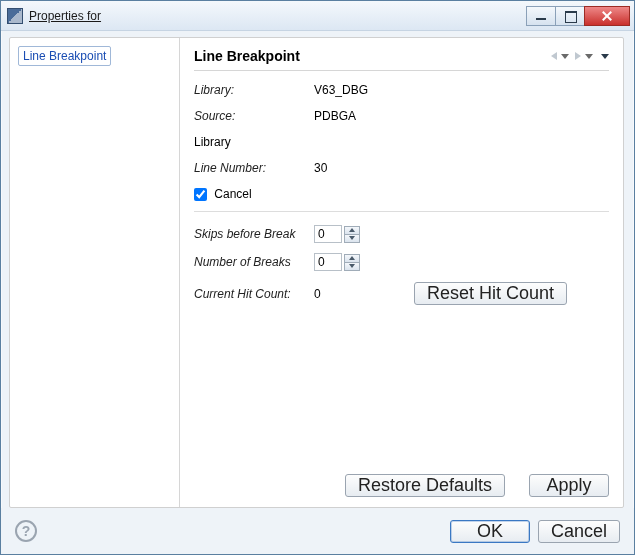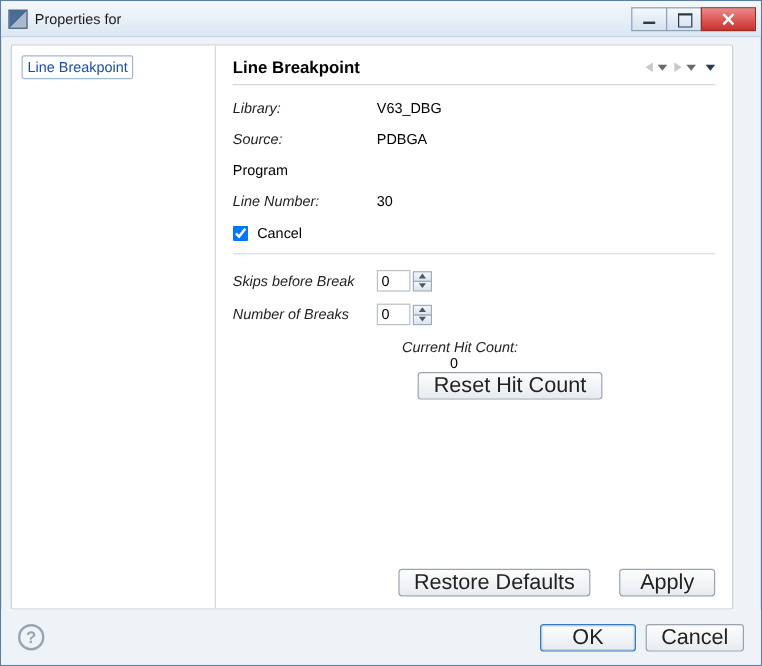--- a/index.html
+++ b/index.html
@@ -25,20 +25,21 @@
     padding: 0 0 0 6px;
   }
   .titlebar .app-icon {
     width: 16px; height: 16px; margin-right: 6px;
     background: linear-gradient(135deg,#4a6c99 0 50%,#aab9cd 50% 100%);
     border: 1px solid #334e70;
   }
   .titlebar .title {
     flex: 1;
     color: #1a1a1a;
+    text-decoration: underline;
   }
   .title-controls { display: flex; height: 20px; margin-right: 4px; gap:0;}
   .title-btn {
     width: 30px; height: 20px;
     border: 1px solid #8aa0b8;
     background: linear-gradient(#f4f8fc,#d6e2ef);
     display:flex; align-items:center; justify-content:center;
     font-size: 10px;
     color:#2a3a4a;
     position:relative;
@@ -53,21 +54,21 @@
   .title-btn.min::after{content:""; position:absolute; bottom:5px; left:9px; width:10px; height:2px; background:#2a3a4a;}
   .title-btn.max::after{content:""; position:absolute; top:4px; left:9px; width:10px; height:9px; border:1px solid #2a3a4a; border-top-width:2px;}
   .title-btn.close::before,.title-btn.close::after{content:""; position:absolute; left:50%; top:50%; width:12px; height:2px; background:#fff; transform-origin:center;}
   .title-btn.close::before{transform:translate(-50%,-50%) rotate(45deg);}
   .title-btn.close::after{transform:translate(-50%,-50%) rotate(-45deg);}
 
   .content {
     flex: 1;
     display: flex;
     background: #fff;
-    margin: 6px 23px 0 8px;
+    margin: 6px 10px 0 8px;
     border: 1px solid #d0d0d0;
     border-radius: 2px;
     padding:0;
     justify-content:flex-end;
   }
   .nav {
     width: 170px;
     border-right: 1px solid #d6d6d6;
     padding: 8px;
   }
@@ -245,21 +246,21 @@
       <div class="form">
         <div class="row">
           <div class="label">Library:</div>
           <div class="value">V63_DBG</div>
         </div>
         <div class="row">
           <div class="label">Source:</div>
           <div class="value">PDBGA</div>
         </div>
         <div class="row">
-          <div class="value">Program</div>
+          <div class="value">Library</div>
         </div>
         <div class="row">
           <div class="label">Line Number:</div>
           <div class="value">30</div>
         </div>
         <div class="row check-row">
           <label>
             <input type="checkbox" checked="" style="">
             <span>Cancel</span>
           </label>
@@ -282,21 +283,21 @@
           <div class="label">Number of Breaks</div>
           <div class="spinner">
             <input type="text" value="0" style="">
             <div class="spin-btns">
               <div class="spin-btn up"></div>
               <div class="spin-btn down"></div>
             </div>
           </div>
         </div>
 
-        <div class="row reset-row" style="margin-top:10px;flex-direction:column;">
+        <div class="row reset-row" style="margin-top:10px;">
           <div class="label">Current Hit Count:</div>
           <div class="value">0</div>
           <button class="btn" style="margin-left:60px;min-width:100px;">Reset Hit Count</button>
         </div>
       </div>
 
       <div class="panel-footer">
         <button class="btn" style="min-width:100px;">Restore Defaults</button>
         <button class="btn">Apply</button>
       </div>

